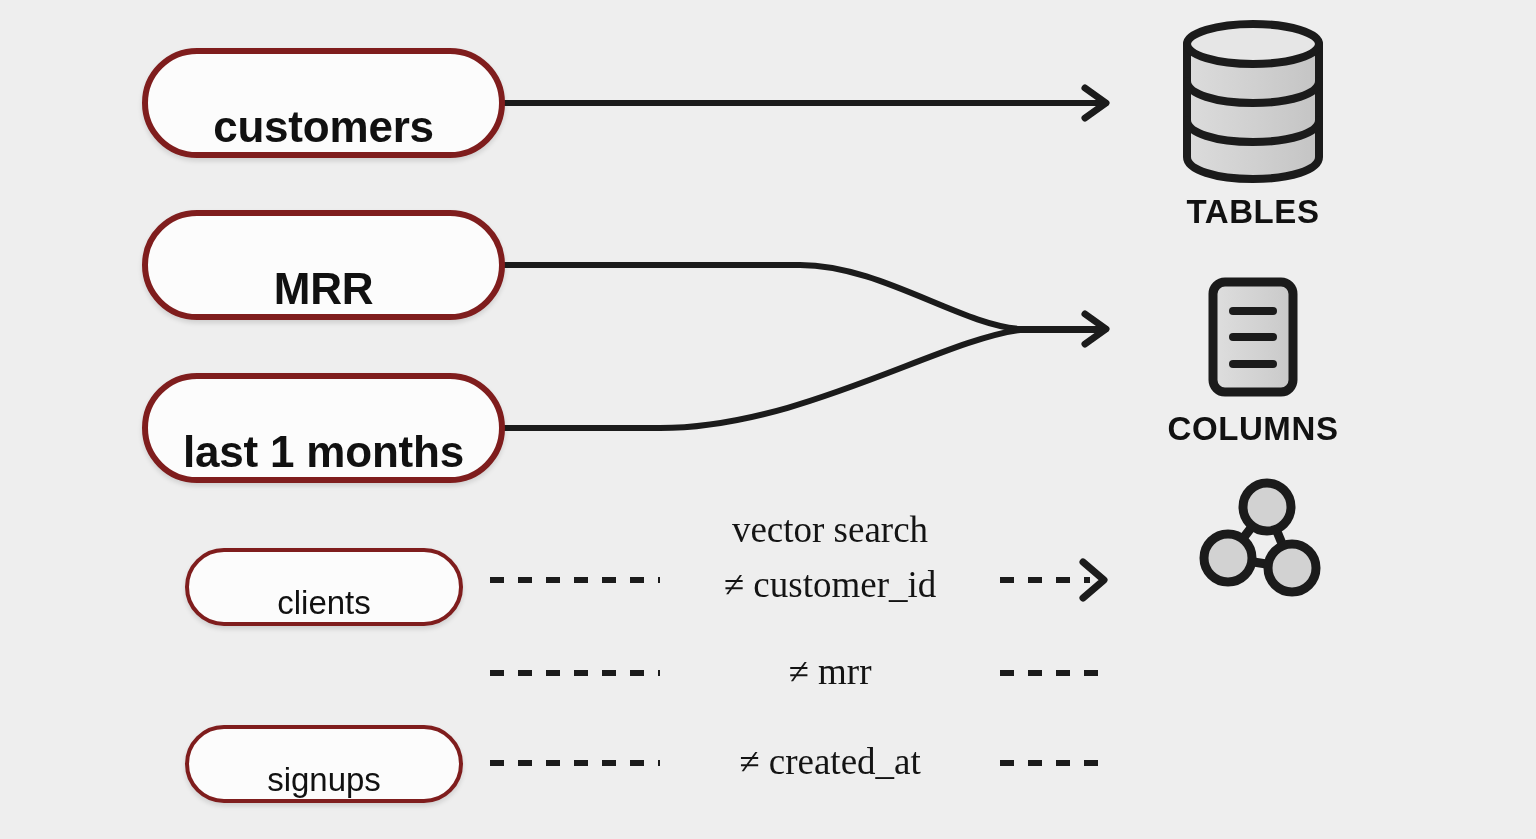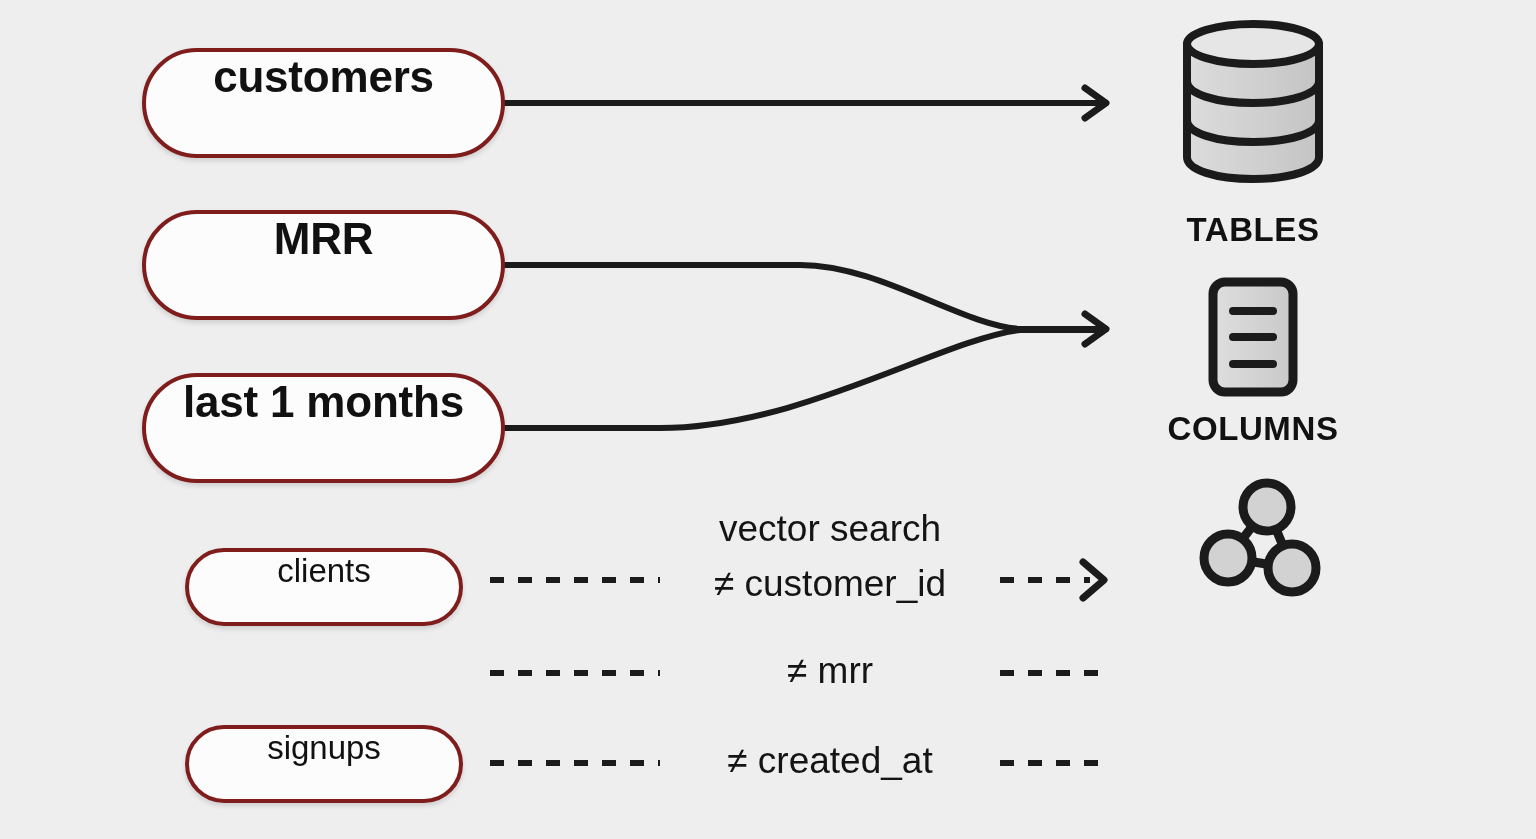--- a/index.html
+++ b/index.html
@@ -25,24 +25,24 @@
     width: 1536px;
     height: 839px;
     pointer-events: none;
   }
 
   
   .pill {
     position: absolute;
     box-sizing: border-box;
     background: #fcfcfc;
-    border: 4px solid #7f1d1d;
+    border: 6px solid #7f1d1d;
     border-radius: 999px;
     display: flex;
-    align-items: flex-start;
+    align-items: flex-end;
     justify-content: center;
     color: #111111;
     box-shadow: 0 3px 5px rgba(0,0,0,0.13);
   }
   .pill.big {
     left: 142px;
     width: 363px;
     height: 110px;
     font-size: 44px;
     font-weight: 700;
@@ -66,20 +66,21 @@
   #pill-signups   { top: 725px; }
 
   
   .mid-label {
     position: absolute;
     color: #141414;
     font-size: 37px;
     font-weight: 400;
     white-space: nowrap;
     text-align: center;
+    font-family: Liberation Serif, serif;
   }
   #lbl-vector-search {
     top: 508px;
     left: 620px;
     width: 420px;
     text-align: center;
   }
   #lbl-customer-id {
     top: 563px;
     left: 620px;
@@ -108,21 +109,21 @@
     font-size: 33px;
     font-weight: 600;
     letter-spacing: 0.6px;
     white-space: nowrap;
   }
 
   #grp-tables  { left: 1118px; top: 18px;  width: 270px; }
   #grp-columns { left: 1118px; top: 276px; width: 270px; }
   #grp-joins   { left: 1110px; top: 468px; width: 290px; }
 
-  #grp-tables .icon-caption  { margin-top: 28px; text-align: center; }
+  #grp-tables .icon-caption  { margin-top: 10px; text-align: center; }
   #grp-columns .icon-caption { margin-top: 12px; }
   #grp-joins .icon-caption   { margin-top: 6px; }
 </style>
 </head>
 <body>
 
 <div id="stage">
 
   <svg id="wires" viewBox="0 0 1536 839">
     <defs>

